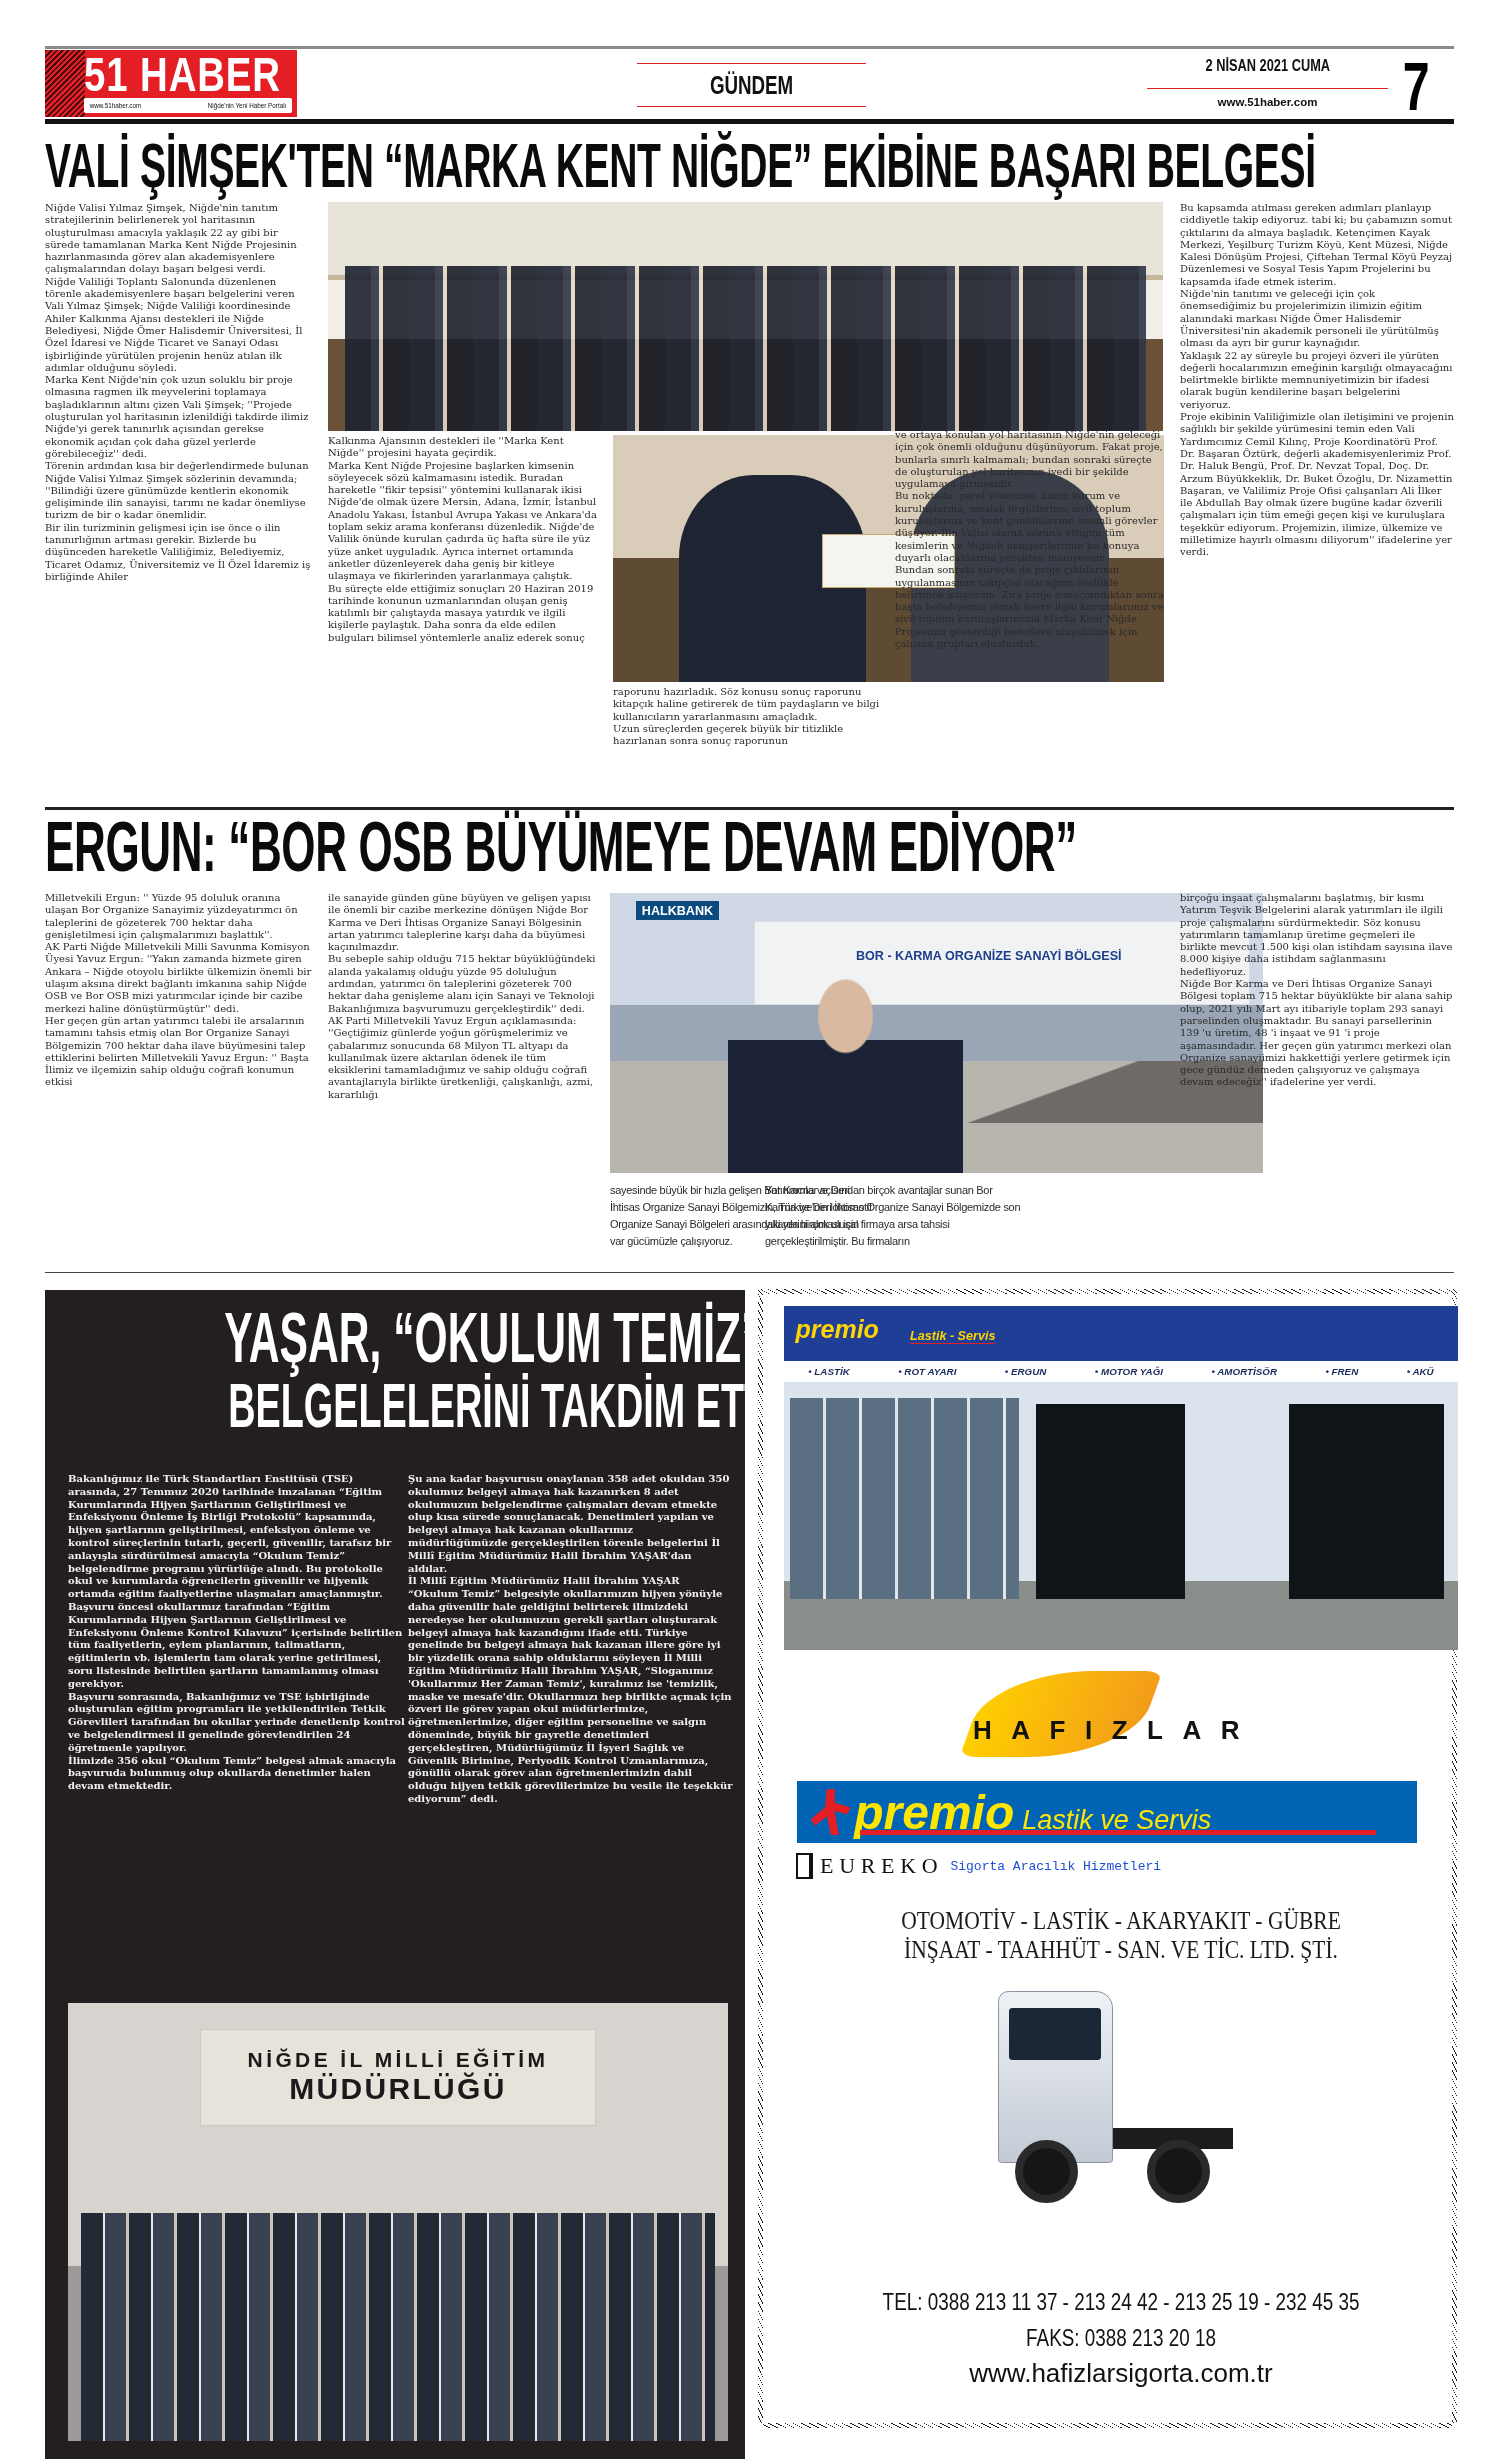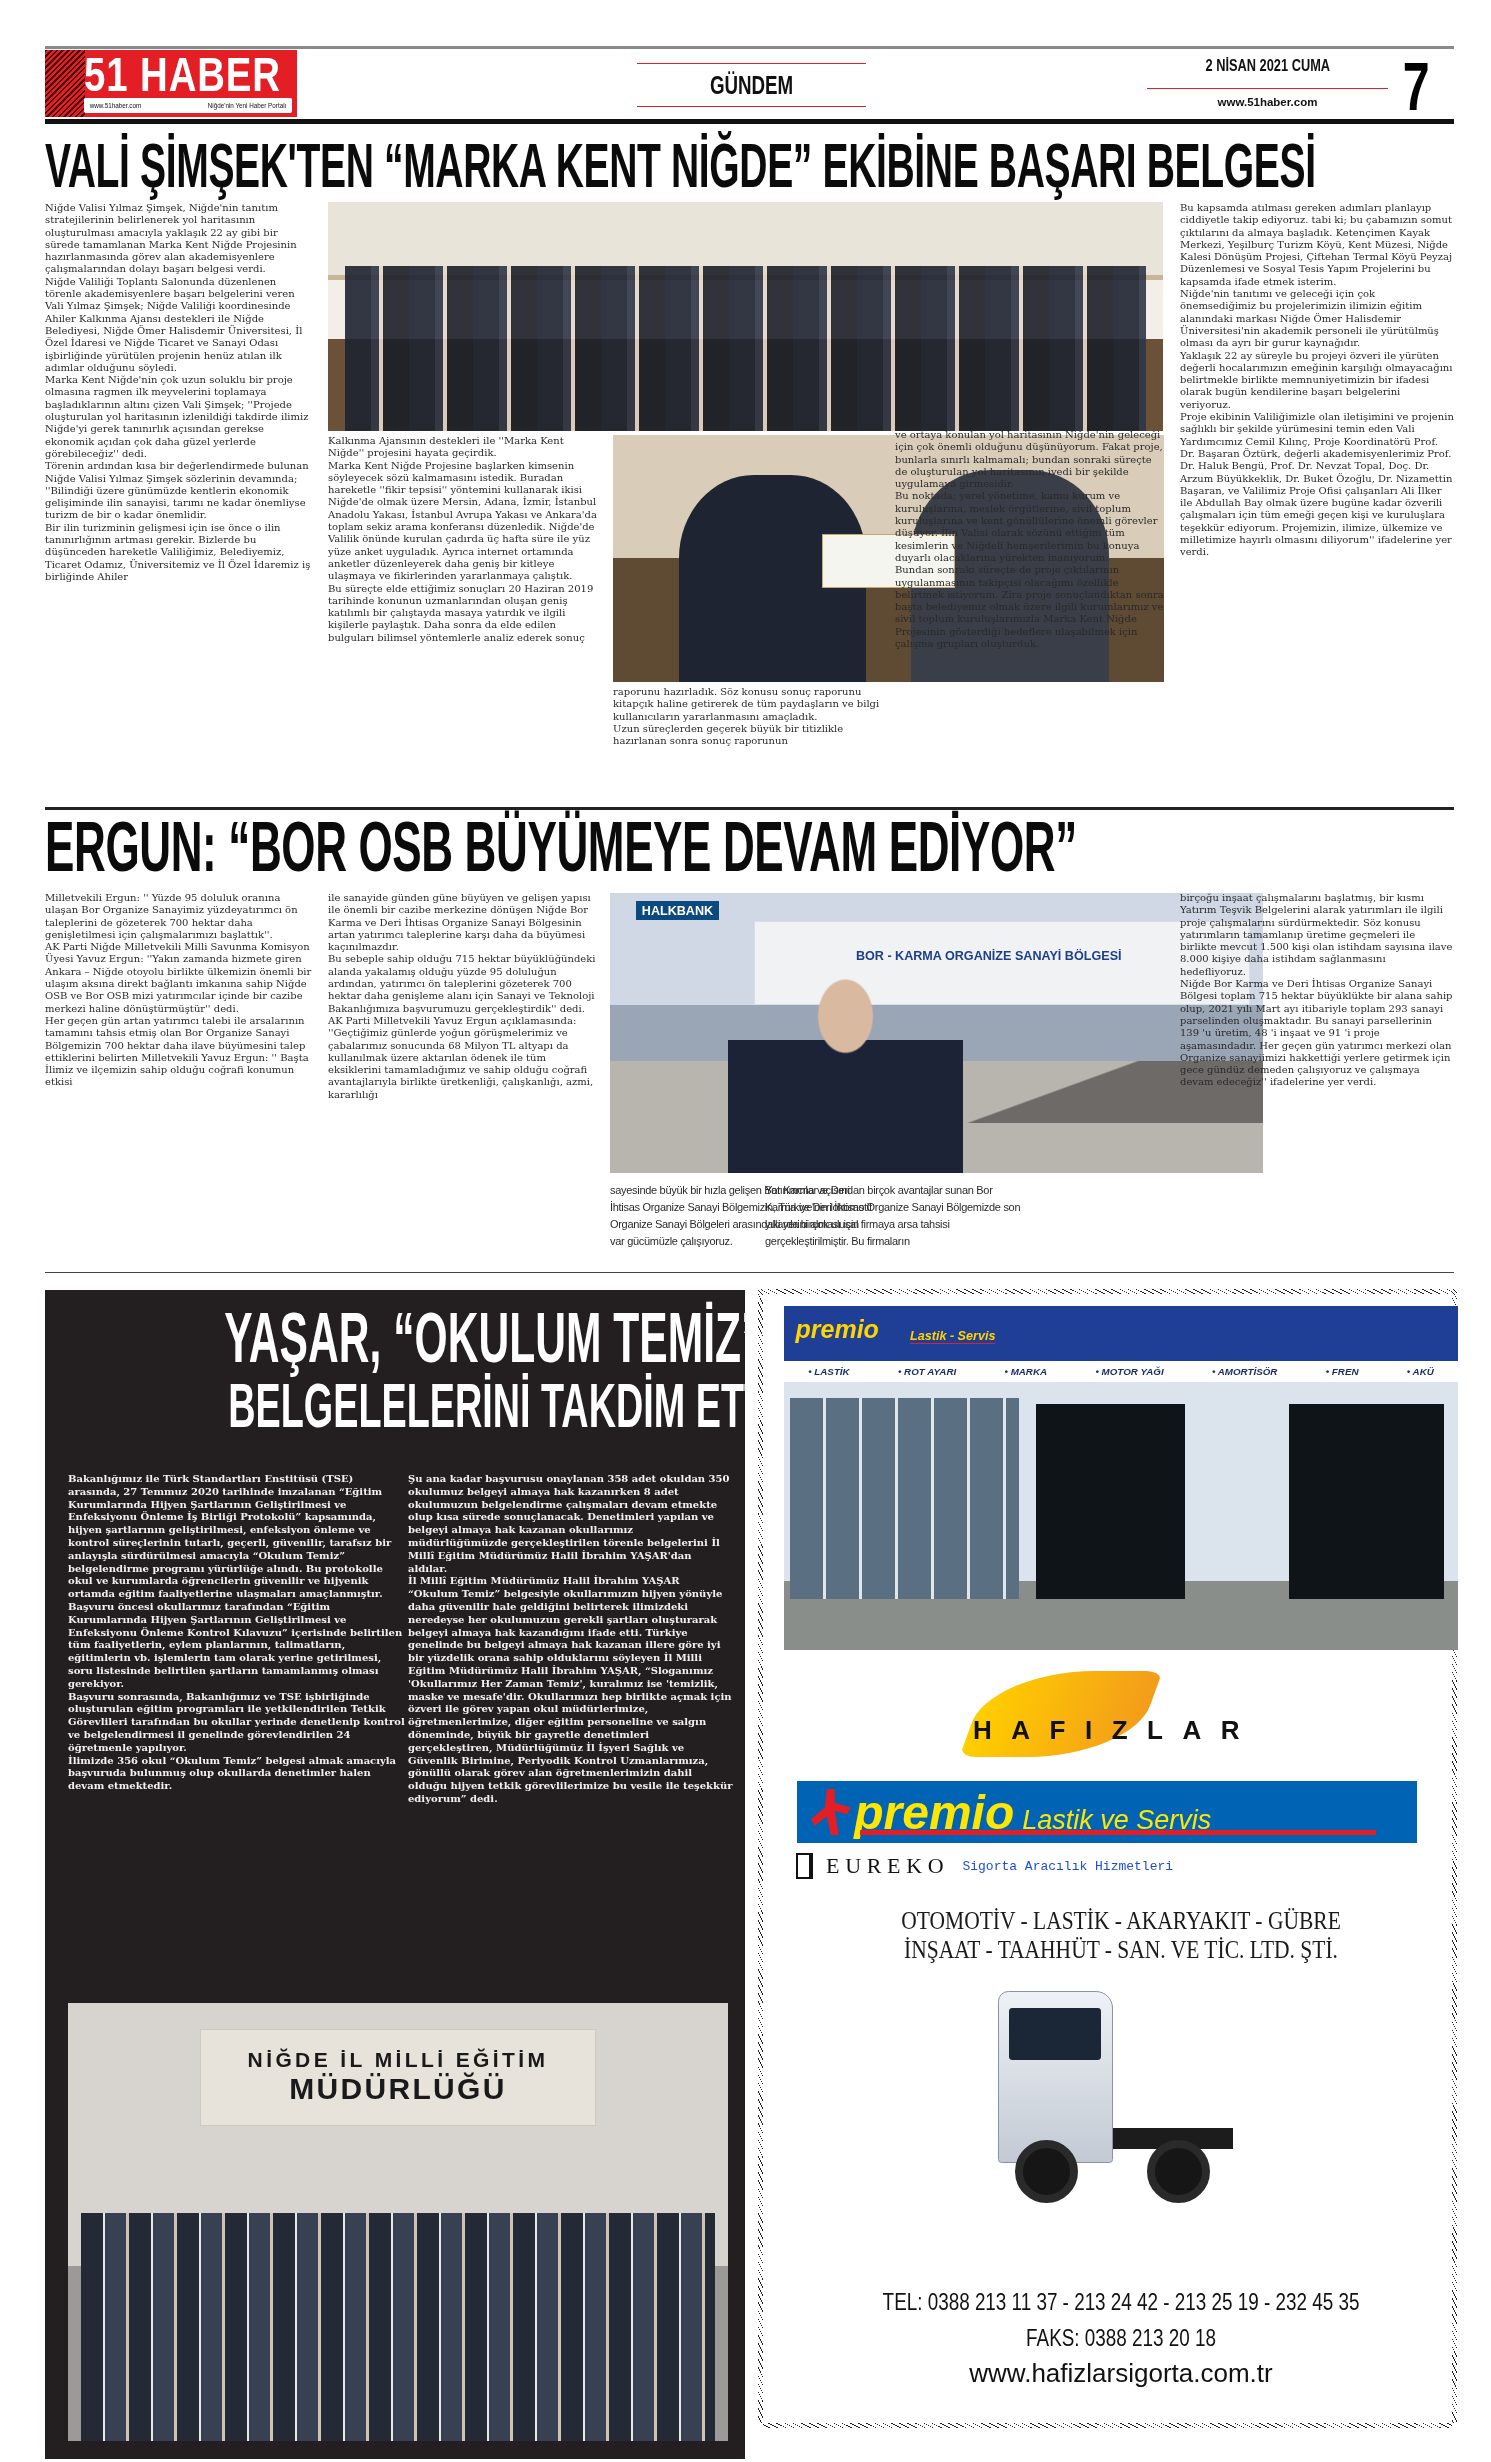--- a/index.html
+++ b/index.html
@@ -76,21 +76,21 @@
   .ad-photo { left: 784px; top: 1306px; width: 674px; height: 344px;
       background: linear-gradient(180deg, #1f3f97 0 16%, #ffffff 16% 22%, #dbe3ec 22% 80%, #8a8e8a 80% 100%); overflow: hidden; }
   .ad-photo .brand { position: absolute; left: 11.5px; top: 9.2px; font-family: "Liberation Sans", sans-serif; font-weight: bold; font-style: italic; font-size: 25px; color: #ffd400; }
   .ad-photo .brand-sub { position: absolute; left: 126px; top: 23px; font-family: "Liberation Sans", sans-serif; font-weight: bold; font-style: italic; font-size: 12.6px; color: #ffd400; border-bottom: 1.7px solid #e31e24; }
   .ad-photo .services { position: absolute; left: 0; top: 56px; width: 100%; height: 19.5px; display: flex; justify-content: space-around; align-items: center;
       font-family: "Liberation Sans", sans-serif; font-weight: bold; font-style: italic; font-size: 9.8px; color: #1a2a5e; }
   .ad-photo .bay { position: absolute; top: 98px; height: 195px; background: #0f1418; }
   .ad-photo .glass { position: absolute; left: 5.7px; top: 92px; width: 229px; height: 201px; background: repeating-linear-gradient(90deg, #5b6f82 0 33px, #dfe6ec 33px 36px); }
   .hafizlar-flame { left: 975px; top: 1671px; width: 172px; height: 86px; background: linear-gradient(90deg, #ffcf00, #f39c1a); border-radius: 60% 10% 60% 10%; transform: skewX(-20deg); }
   .hafizlar-word { left: 786px; top: 1715px; width: 660px; text-align: center; font-family: "Liberation Sans", sans-serif; font-weight: bold; font-size: 26px; letter-spacing: 19.5px; color: #111; }
-  .eureko { left: 796px; top: 1853px; width: 608px; display: flex; align-items: center; gap: 13px; }
+  .eureko { left: 796px; top: 1853px; width: 608px; display: flex; align-items: center; gap: 7px; }
   .eureko .mark { width: 17px; height: 26px; border: 2.3px solid #111; border-right-width: 4.6px; }
   .eureko .word { font-family: "Liberation Serif", serif; font-size: 22px; letter-spacing: 5.7px; color: #111; }
   .eureko .sub { font-family: Liberation Mono, monospace; font-size: 13px; color: #1d4ed8; }
   .ad-lines { left: 784px; top: 1906px; width: 674px; text-align: center; font-family: "Liberation Serif", serif; color: #1a1a1a; }
   .ad-lines div { font-size: 25px; line-height: 29px; transform: scaleX(0.86); white-space: nowrap; }
   .truck { left: 975px; top: 1985px; width: 264px; height: 241px; }
   .truck .cab { position: absolute; left: 23px; top: 5.7px; width: 115px; height: 172px; background: linear-gradient(180deg, #eef1f5, #c3cad4); border-radius: 10.3px 17px 3.4px 3.4px; border: 1.1px solid #8b93a0; }
   .truck .win { position: absolute; left: 34px; top: 23px; width: 92px; height: 52px; background: #1b2736; border-radius: 3.4px; }
   .truck .chassis { position: absolute; left: 86px; top: 143px; width: 172px; height: 20.7px; background: #1c1c1c; }
   .truck .wheel { position: absolute; top: 155px; width: 63px; height: 63px; border-radius: 50%; background: #161616; border: 8px solid #2a2a2a; }
@@ -226,21 +226,21 @@
   <div class="crowd"></div>
 </div>
 
 <div class="abs adbox"></div>
 <div class="abs ad-photo">
   <div class="brand">premio</div>
   <div class="brand-sub">Lastik - Servis</div>
   <div class="services">
     <span>• LASTİK</span>
     <span>• ROT AYARI</span>
-    <span>• MARKA</span>
+    <span>• ERGUN</span>
     <span>• MOTOR YAĞI</span>
     <span>• AMORTİSÖR</span>
     <span>• FREN</span>
     <span>• AKÜ</span>
   </div>
   <div class="glass"></div>
   <div class="bay" style="left:252px;width:149px;"></div>
   <div class="bay" style="left:505px;width:155px;"></div>
 </div>
 

